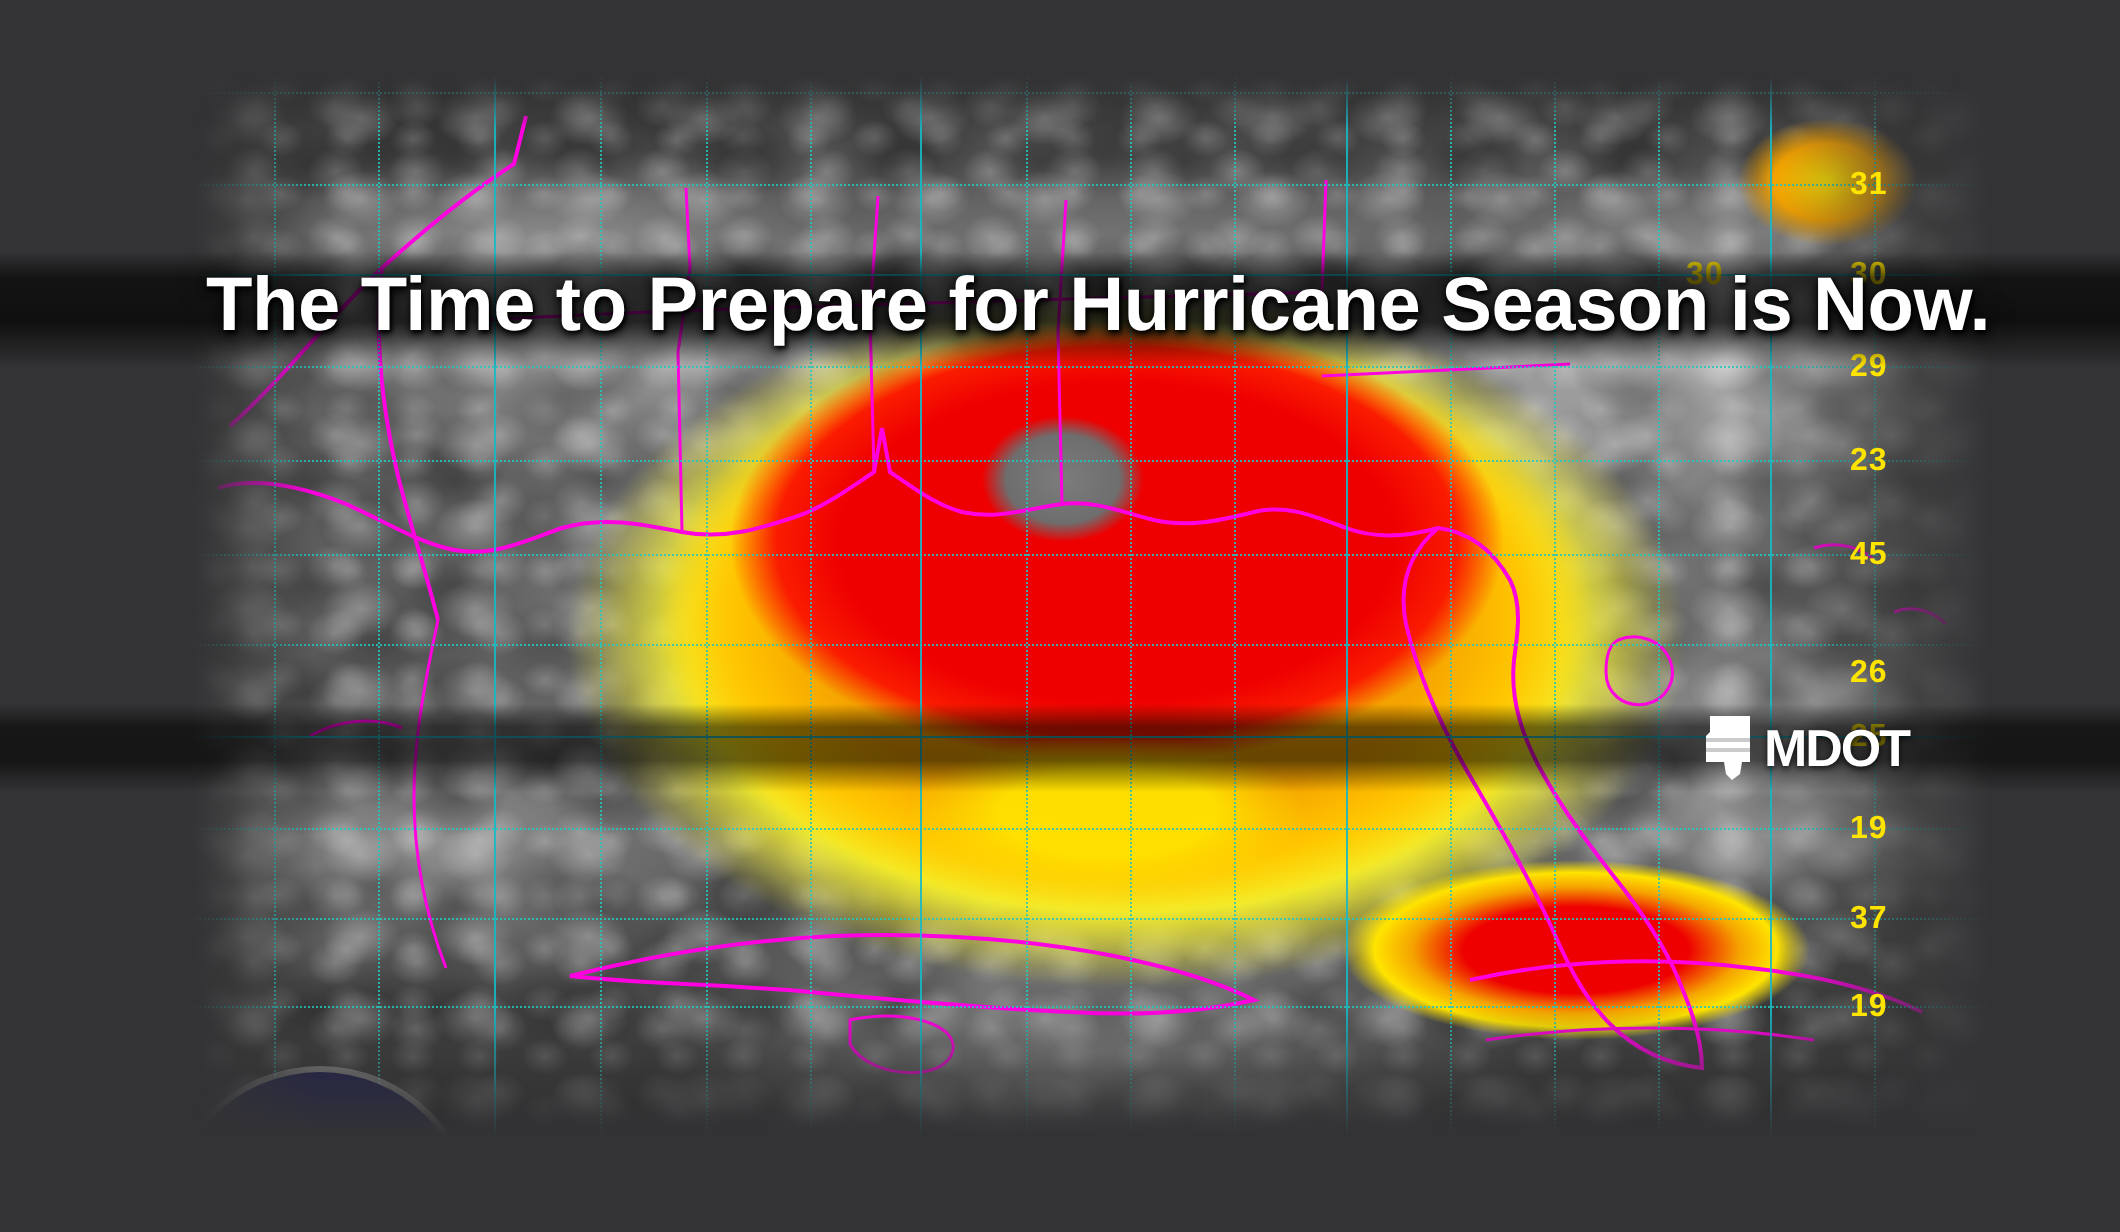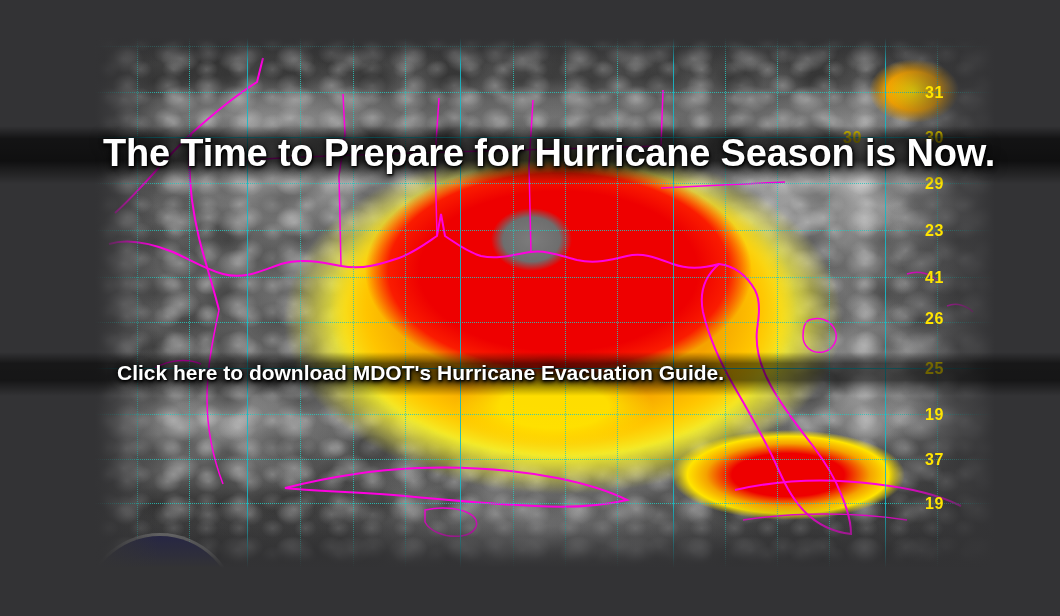--- a/index.html
+++ b/index.html
@@ -227,29 +227,36 @@
 
     <div id="limb"></div>
     <div id="fade"></div>
   </div>
 
   <div id="lat-labels">
     <span class="lat" style="left:925px;top:84px">31</span>
     <span class="lat" style="left:925px;top:129px">30</span>
     <span class="lat" style="left:925px;top:175px">29</span>
     <span class="lat" style="left:925px;top:222px">23</span>
-    <span class="lat" style="left:925px;top:269px">41</span>
-    <span class="lat" style="left:925px;top:310px">26</span>
+    <span class="lat" style="left:925px;top:269px">45</span>
+    <span class="lat" style="left:925px;top:328px">26</span>
     <span class="lat" style="left:925px;top:360px">25</span>
     <span class="lat" style="left:925px;top:406px">19</span>
     <span class="lat" style="left:925px;top:451px">37</span>
     <span class="lat" style="left:925px;top:495px">19</span>
     <span class="lat" style="left:843px;top:129px">30</span>
   </div>
 
   <div class="band" id="head-band"></div>
   <div class="band" id="sub-band"></div>
 
   <div id="headline">The Time to Prepare for Hurricane Season is Now.</div>
-  <div id="subline">Click here to download MDOT's Hurricane Evacuation Guide.</div>
-
+
+  <div id="mdot">
+    <svg id="ms-shape" viewBox="0 0 30 34">
+      <path d="M6,1 L26,1 L26,24 L22,24 L21,30 L17,33 L14,30 L13,24 L4,24 L4,11 L6,9 Z" fill="#ffffff"></path>
+      <path d="M4,12 L26,12 L26,14 L4,14 Z" fill="#b9b9b9" opacity=".75"></path>
+      <path d="M4,17 L26,17 L26,19 L4,19 Z" fill="#b9b9b9" opacity=".75"></path>
+    </svg>
+    <span id="mdot-word">MDOT</span>
+  </div>
 
 </div>
 
 </body></html>

